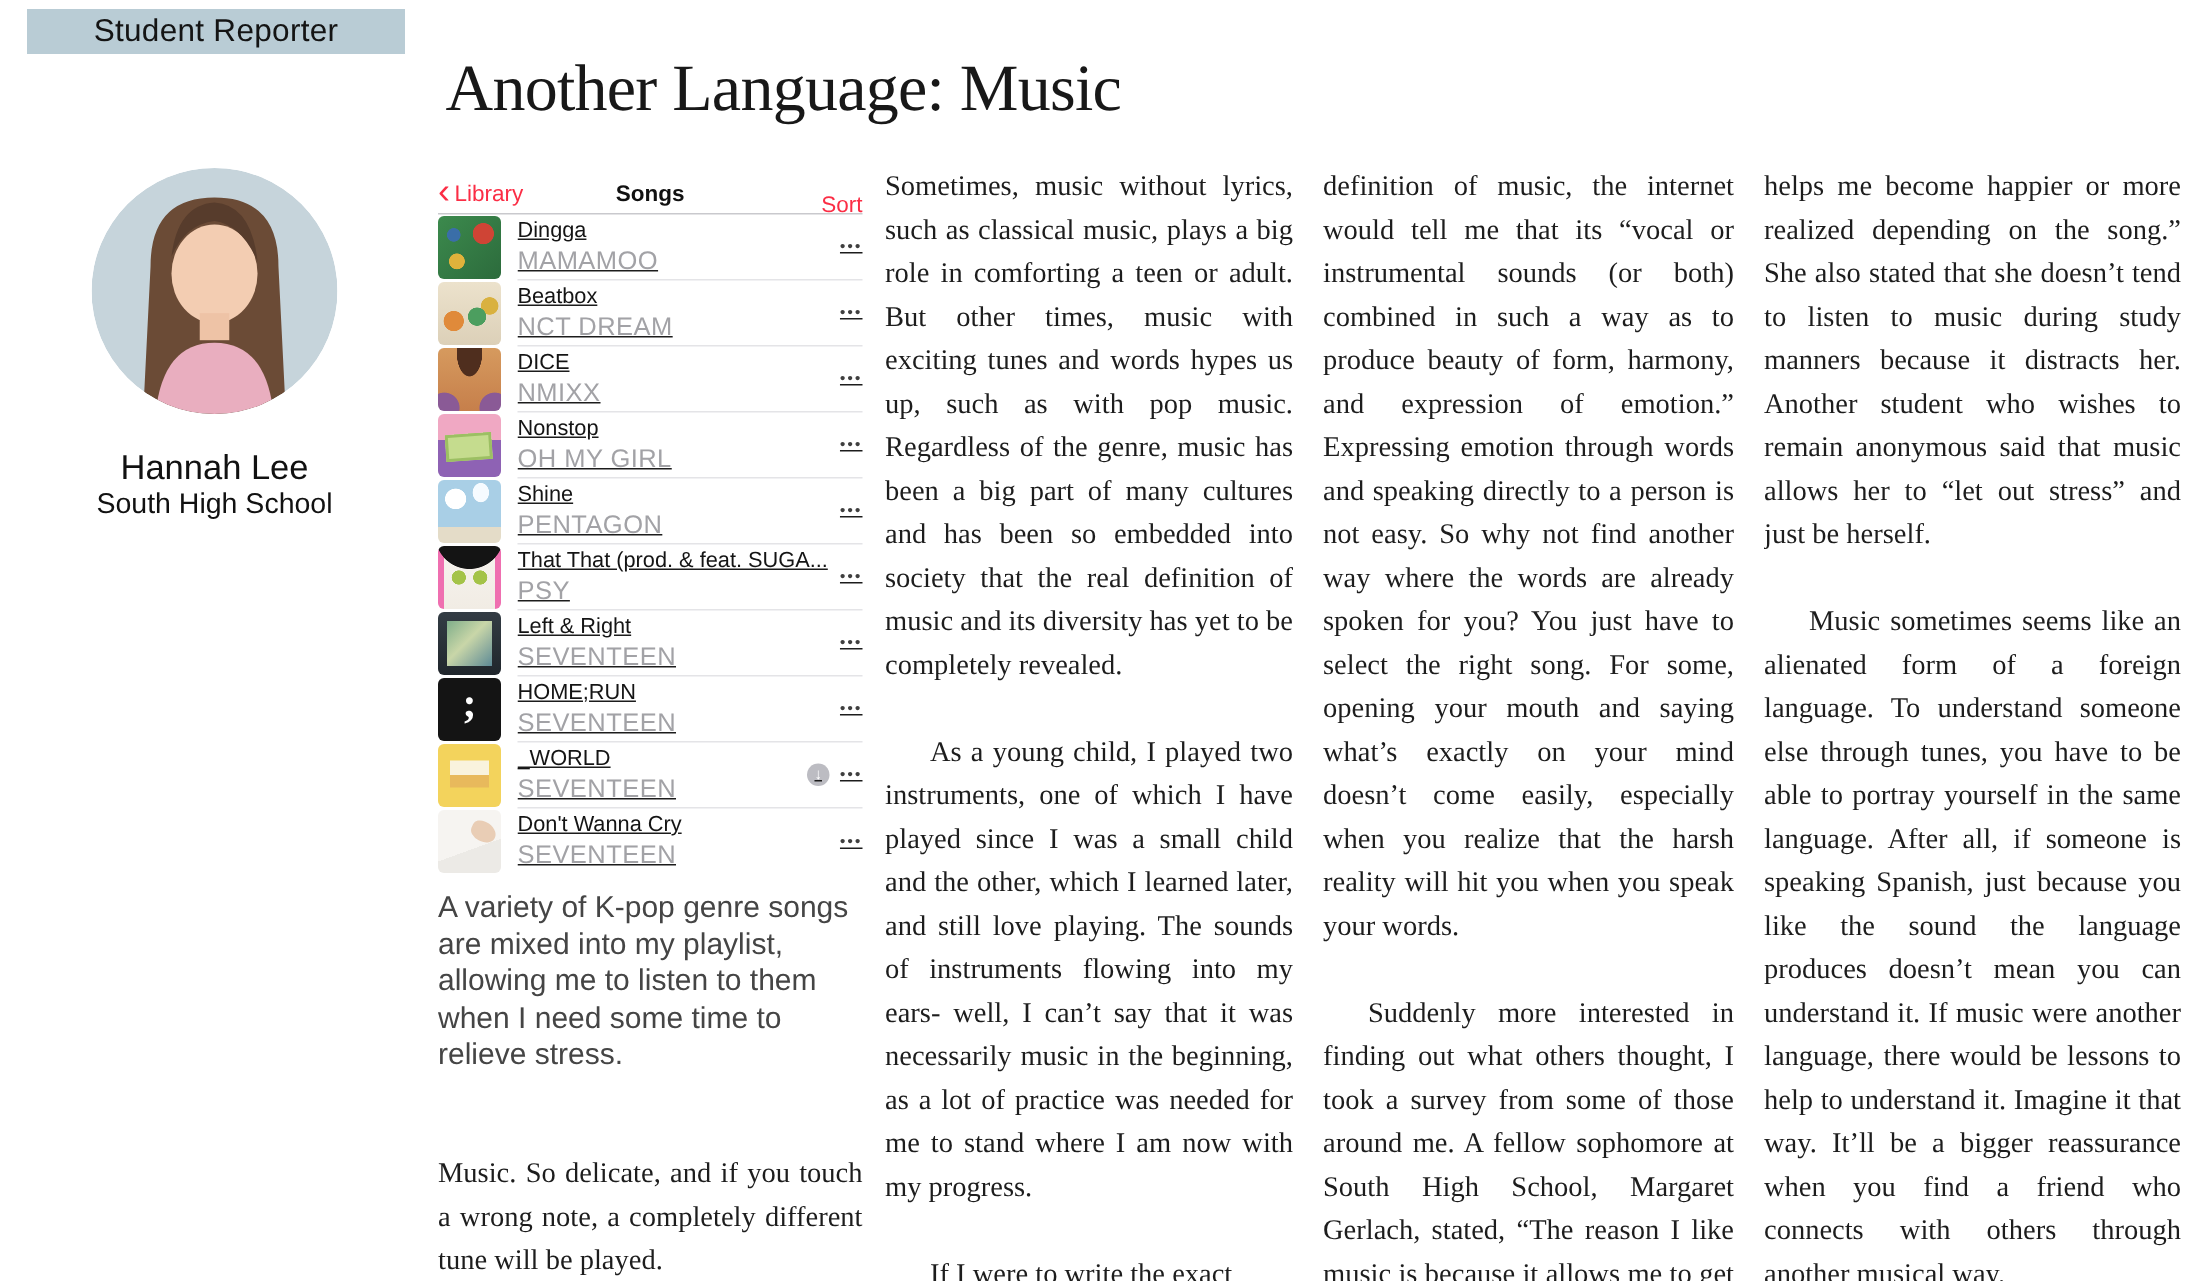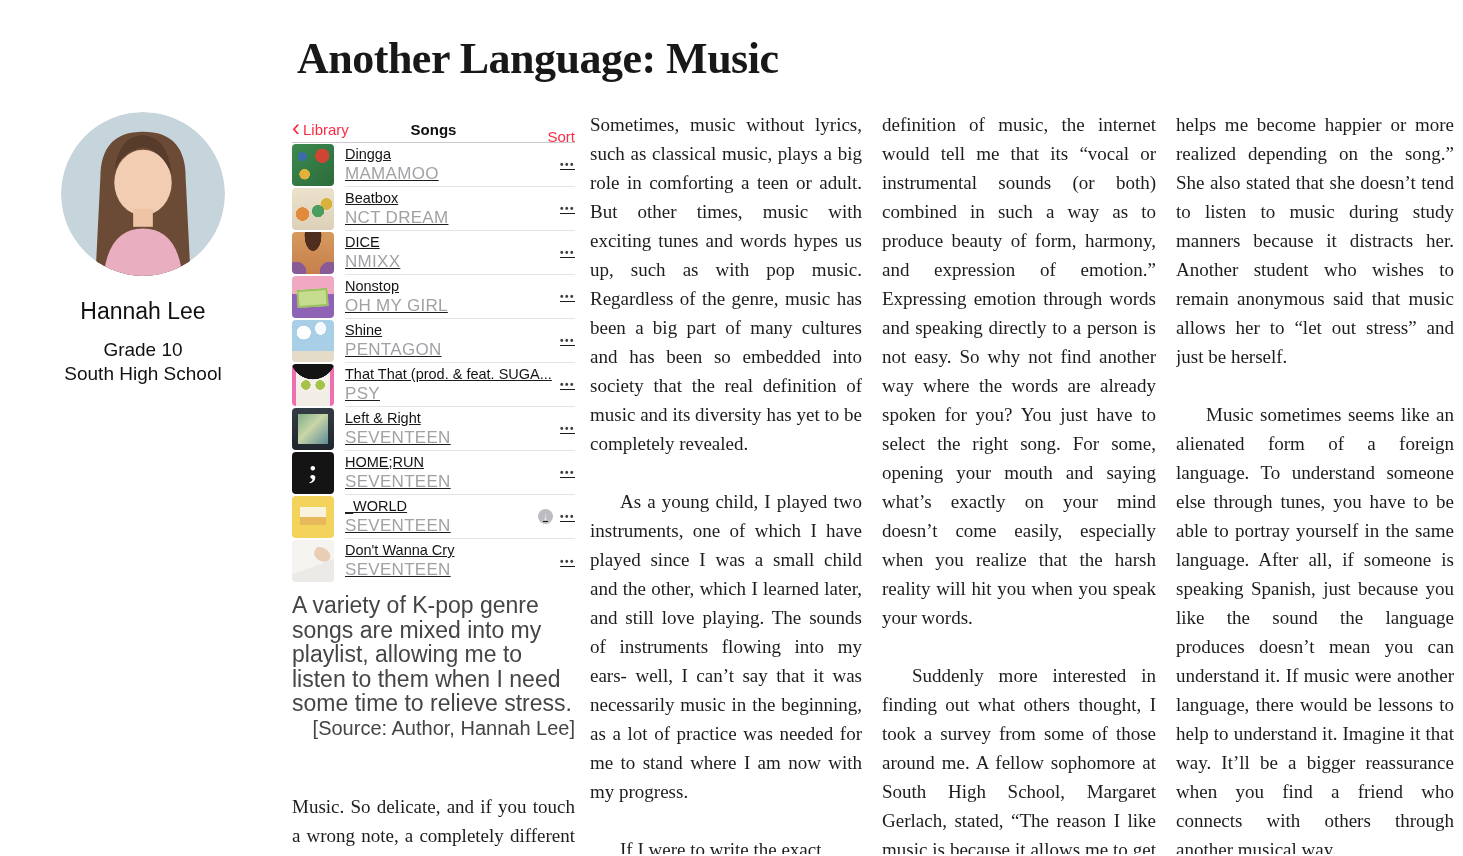--- a/index.html
+++ b/index.html
@@ -12,21 +12,21 @@
   
   .banner {
     position:absolute; left:18px; top:6px; width:252px; height:30px;
     background:#b9ccd5; display:flex; align-items:center; justify-content:center;
     font-size:21px; color:#141414; letter-spacing:0.2px;
   }
 
   
   .headline {
     position:absolute; left:297px; top:33px;
-    font-family:"Liberation Serif", serif; font-size:44px; font-weight:bold;
+    font-family:"Liberation Serif", serif; font-size:44px; font-weight:normal;
     color:#181818; letter-spacing:-0.5px; white-space:nowrap;
   }
 
   
   .author-col { position:absolute; left:30px; top:112px; width:226px; text-align:center; }
   .avatar { width:164px; height:164px; margin:0 auto; border-radius:50%; overflow:hidden; display:block; }
   .author-name { margin-top:22px; font-size:23px; color:#111; }
   .author-grade { margin-top:13px; font-size:19px; line-height:24px; color:#111; }
   .author-school { font-size:19px; line-height:24px; color:#111; }
 
@@ -95,62 +95,62 @@
   .art-7::after { content:";"; position:absolute; inset:0; display:flex; align-items:center;
     justify-content:center; color:#fff; font:bold 28px "Liberation Serif", serif; padding-bottom:6px; }
   .art-8 { background:#f3d35c; }
   .art-8::after { content:""; position:absolute; left:18%; right:18%; top:26%; bottom:30%;
     background:linear-gradient(#f9f3dd 0 55%, #e8b95c 55%); }
   .art-9 { background:linear-gradient(160deg, #f6f4f1 0 60%, #eceae6 60%); }
   .art-9::after { content:""; position:absolute; right:8%; top:18%; width:40%; height:30%;
     background:#e9cdb5; border-radius:40% 60% 50% 50%; transform:rotate(25deg); }
 
   
-  .caption { margin-top:10px; font-size:23px; line-height:24.5px; color:#454545; }
+  .caption { margin-top:10px; font-size:20px; line-height:24.5px; color:#454545; }
   .caption-source { text-align:right; font-size:20px; line-height:24.5px; color:#454545; }
 
   
   .body-col { position:absolute; top:110px; height:744px; overflow:hidden; }
   .col-1 { left:590px;  width:272px; }
   .col-2 { left:882px;  width:274px; }
   .col-3 { left:1176px; width:278px; }
   .body-para {
     font-family:"Liberation Serif", serif; font-size:19px; line-height:29px;
     text-align:justify; color:#1d1d1d; margin:0;
   }
   .body-para + .body-para { margin-top:29px; }
   .body-para.indent { text-indent:30px; }
   .media-col .article-start { margin-top:52px; }
 </style>
 </head>
 <body>
 
 <div class="page">
 
+  <div class="banner">Student Reporter</div>
 
   <h1 class="headline">Another Language: Music</h1>
 
   <div class="author-col">
     <svg class="avatar" viewBox="0 0 100 100" aria-hidden="true">
       <defs>
           <clipPath id="avclip">
             <circle cx="50" cy="50" r="50"></circle>
           </clipPath>
         </defs>
       <g clip-path="url(#avclip)">
         <rect width="100" height="100" fill="#c6d4db"></rect>
         <path d="M24 40 Q24 12 50 12 Q76 12 76 40 L79 100 L21 100 Z" fill="#6b4b36"></path>
         <ellipse cx="50" cy="43" rx="17.5" ry="20" fill="#f3cdb2"></ellipse>
         <path d="M32.5 36 Q35 15 50 14 Q65 15 67.5 38 Q61 23 50 21.5 Q38 23 32.5 36 Z" fill="#573c2c"></path>
         <rect x="44" y="59" width="12" height="11" fill="#eec3a6"></rect>
         <path d="M26 100 Q29 71 50 71 Q71 71 74 100 Z" fill="#e9aebf"></path>
       </g>
     </svg>
     <div class="author-name">Hannah Lee</div>
-    <div class="author-grade">Grade 10</div>
     <div class="author-school">South High School</div>
   </div>
 
   <div class="media-col">
     <div class="playlist">
       <div class="pl-header">
         <div class="pl-back">
           <span class="chev">‹</span>
           <span>Library</span>
         </div>
@@ -294,21 +294,20 @@
       <div class="song-actions">
 
         <span class="ellipsis">•••</span>
       </div>
     </div>
   </div>
 </div>
     </div>
 
     <p class="caption">A variety of K-pop genre songs are mixed into my playlist, allowing me to listen to them when I need some time to relieve stress.</p>
-    <p class="caption-source">[Source: Author, Hannah Lee]</p>
 
     <div class="article-start">
         <p class="body-para">Music. So delicate, and if you touch a wrong note, a completely different tune will be played.</p>
       </div>
   </div>
 
   <div class="body-col col-1">
       <p class="body-para">Sometimes, music without lyrics, such as classical music, plays a big role in comforting a teen or adult. But other times, music with exciting tunes and words hypes us up, such as with pop music. Regardless of the genre, music has been a big part of many cultures and has been so embedded into society that the real definition of music and its diversity has yet to be completely revealed.</p>
       <p class="body-para indent">As a young child, I played two instruments, one of which I have played since I was a small child and the other, which I learned later, and still love playing. The sounds of instruments flowing into my ears- well, I can’t say that it was necessarily music in the beginning, as a lot of practice was needed for me to stand where I am now with my progress.</p>
       <p class="body-para indent">If I were to write the exact</p>

